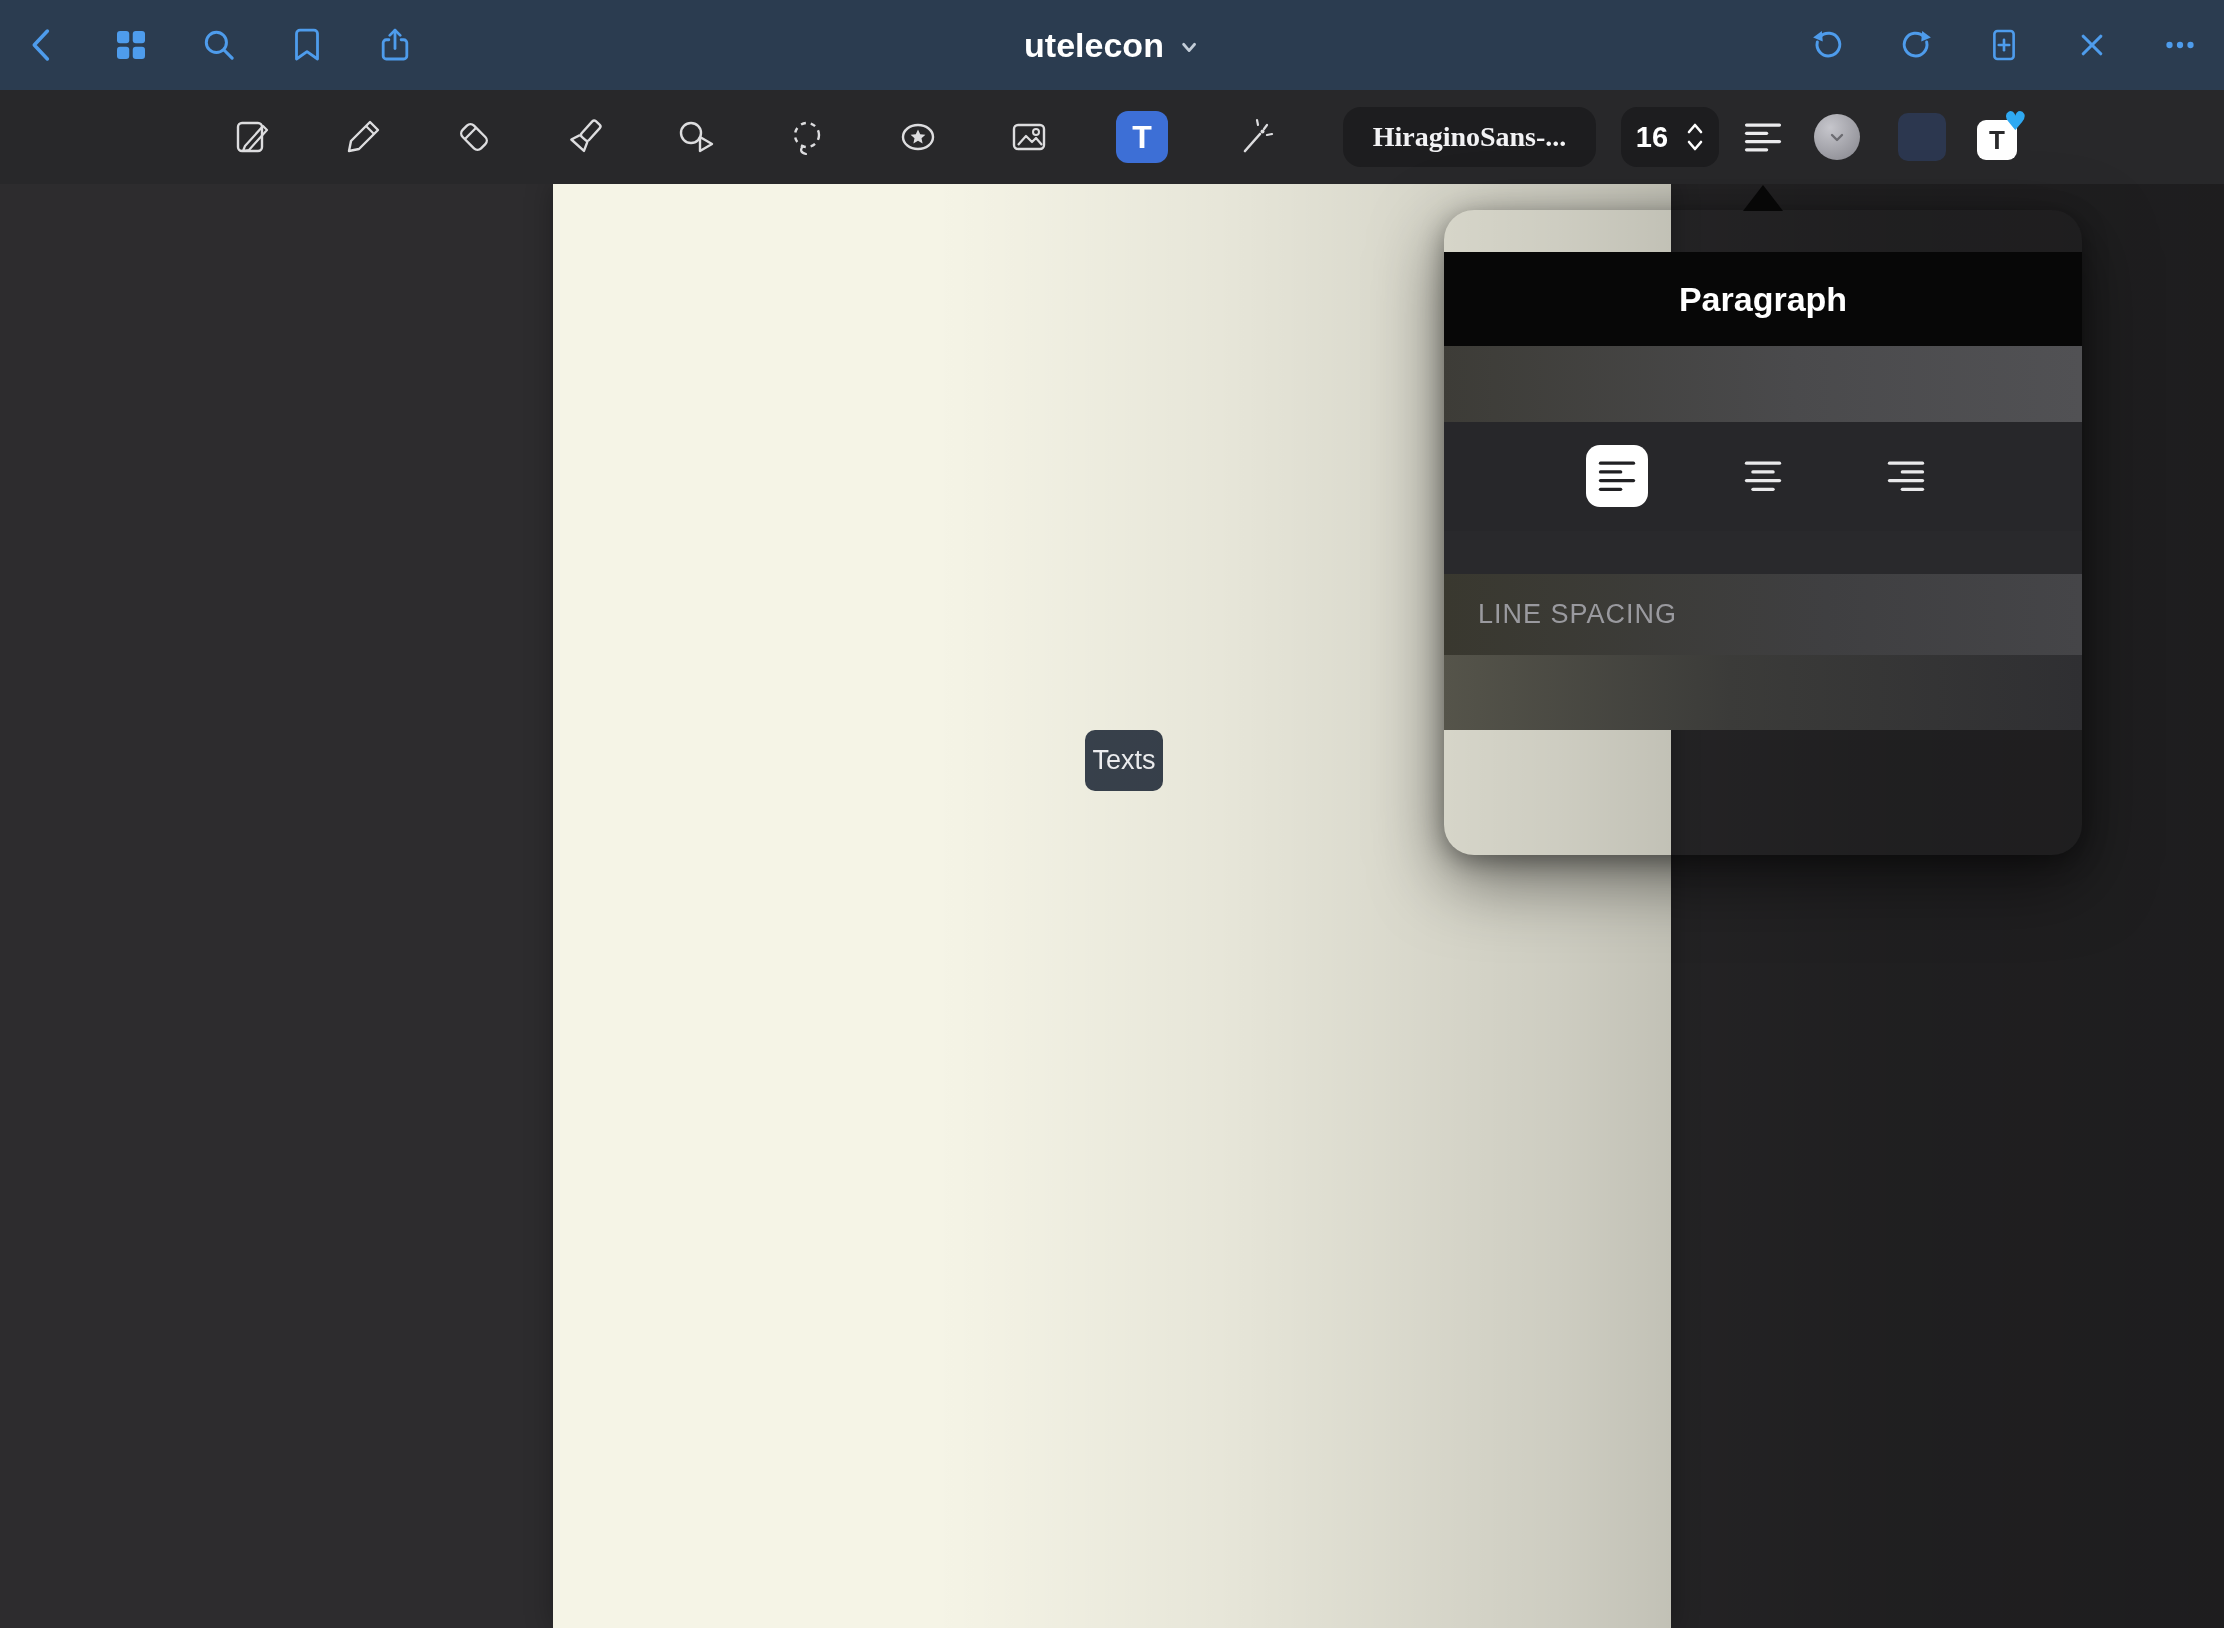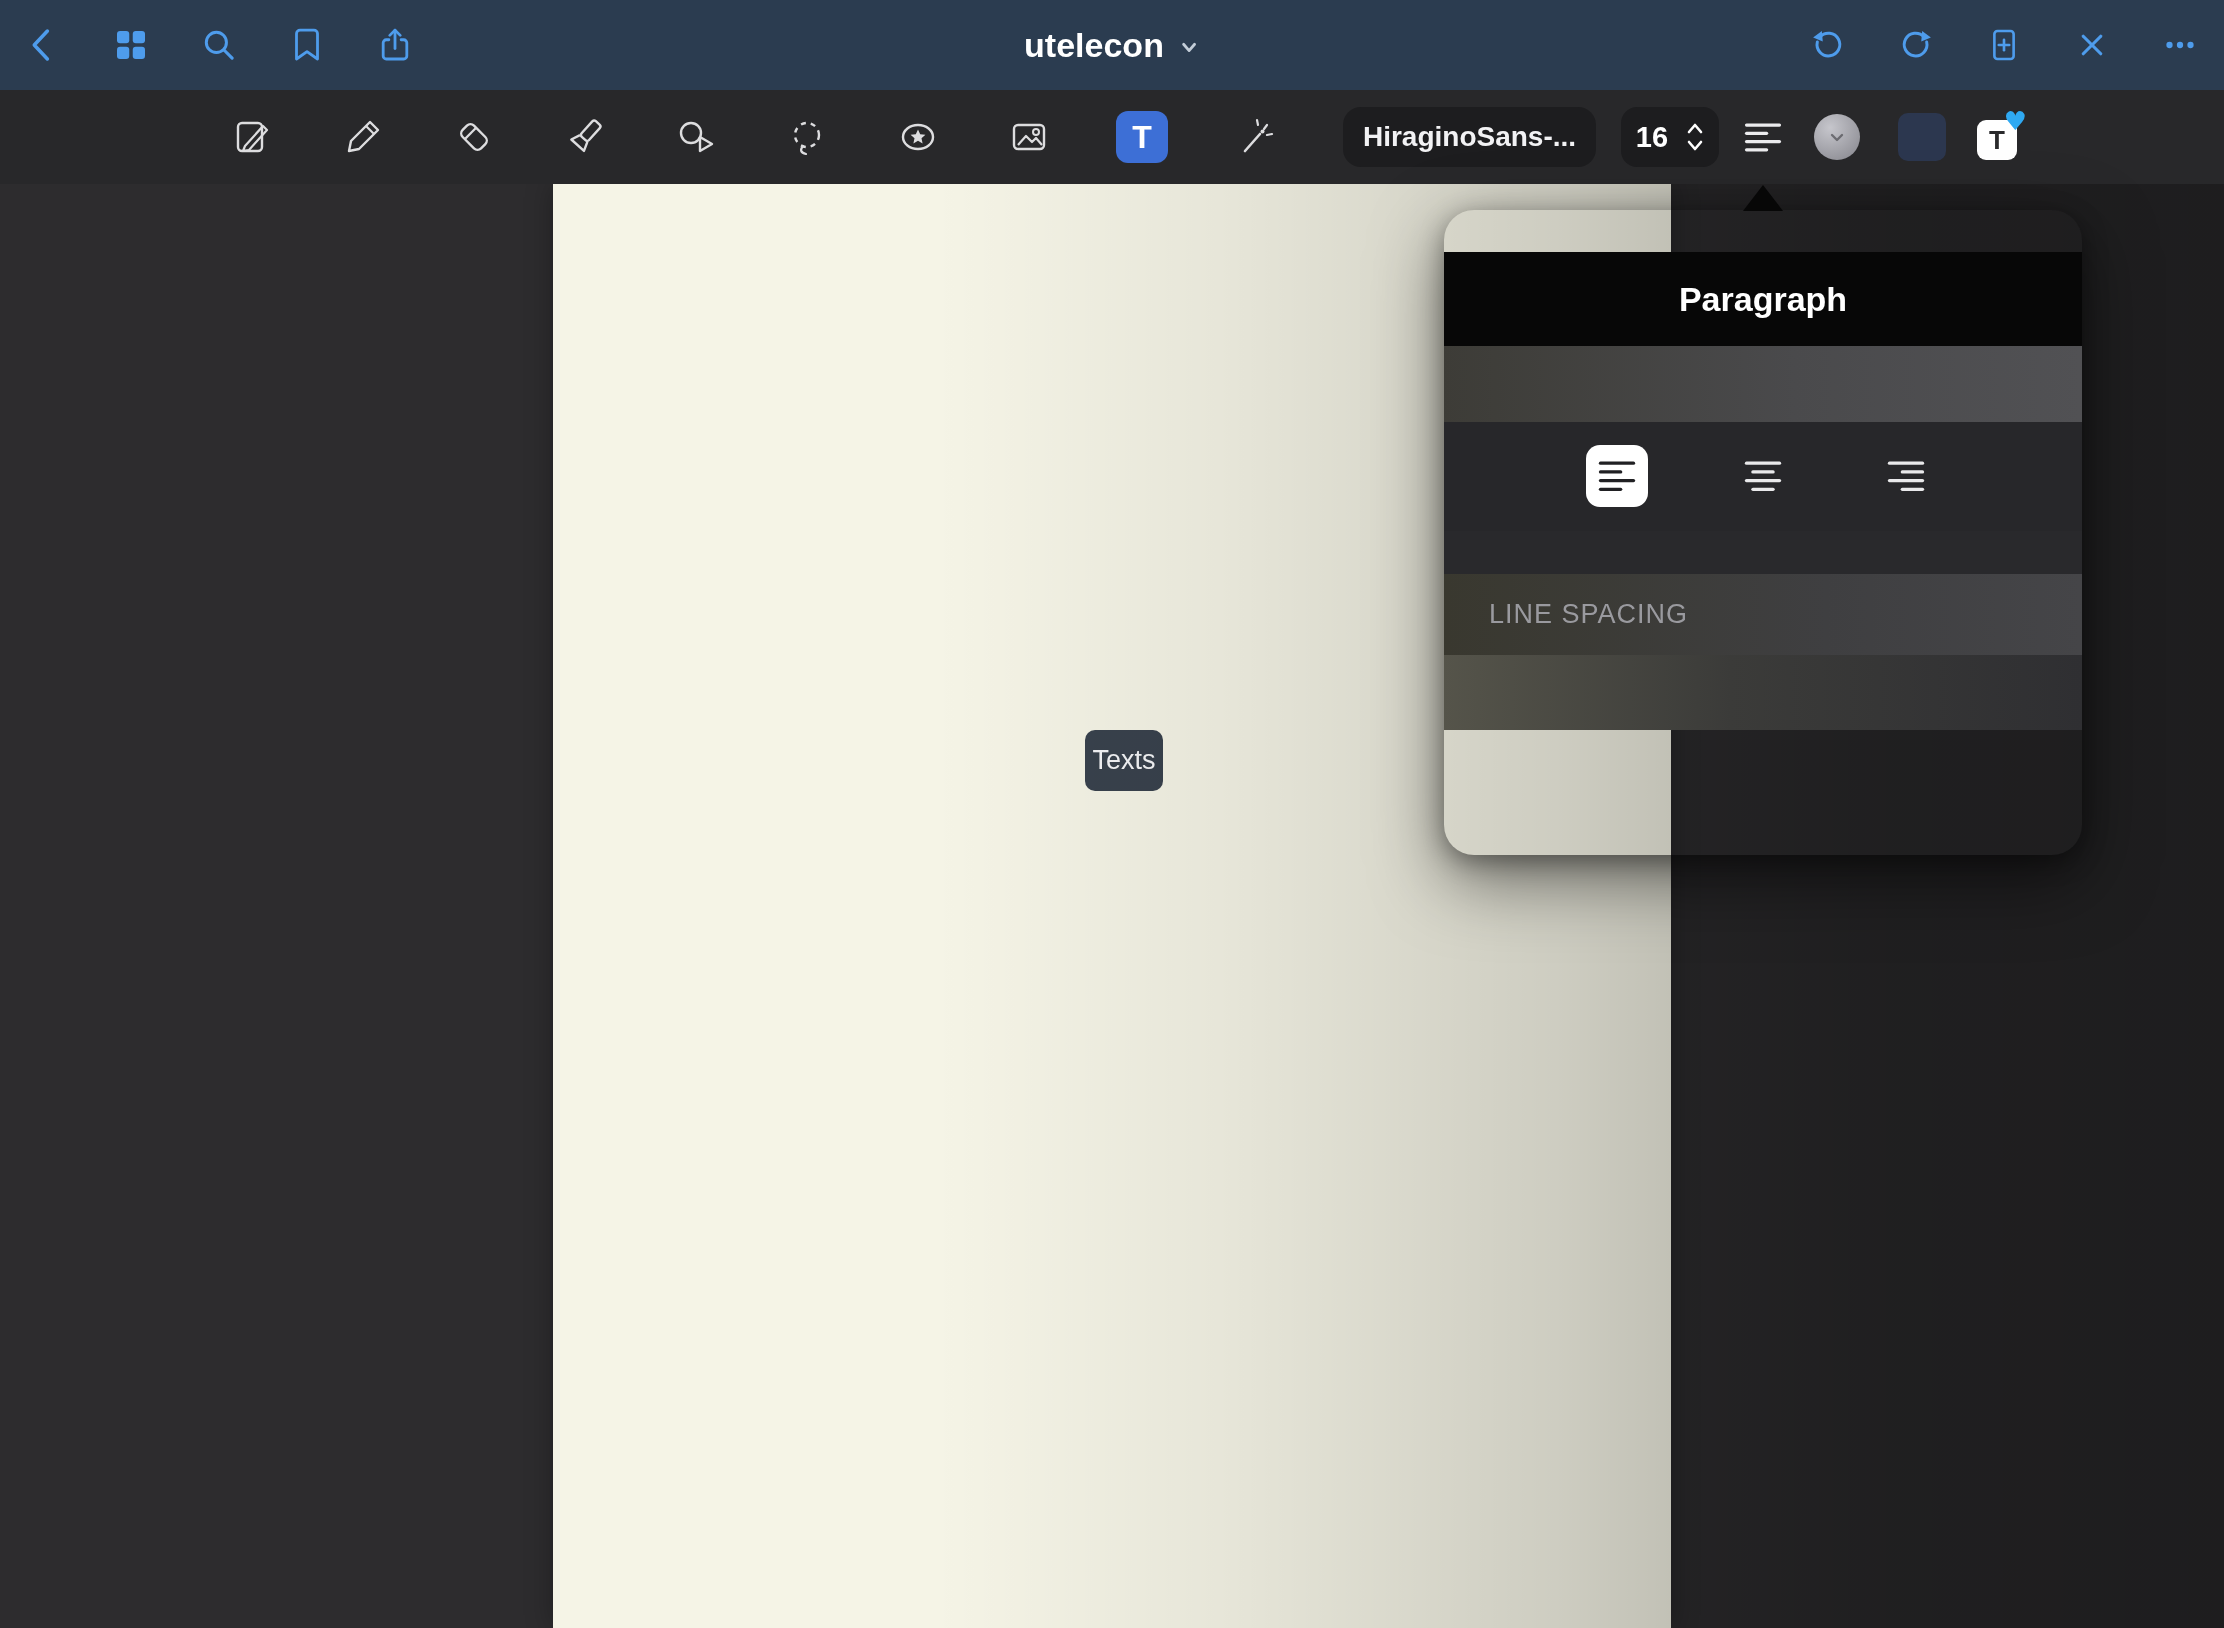--- a/index.html
+++ b/index.html
@@ -18,21 +18,21 @@
 
   
   .toolbar { position:absolute; top:90px; left:0; right:0; height:94px; background:#28282A; z-index:6; }
   .tools { position:absolute; left:228px; top:0; height:94px; display:flex; gap:63px; align-items:center; }
   .tool { width:48px; height:48px; display:flex; align-items:center; justify-content:center; cursor:pointer; }
   .tool svg { width:48px; height:48px; }
   .tool.active { width:52px; height:52px; background:#3D6FD6; border-radius:12px;
                  color:#fff; font-size:32px; font-weight:700; }
   .font-btn { position:absolute; left:1343px; top:17px; width:253px; height:60px; background:#1D1D1F;
               border-radius:18px; display:flex; align-items:center; justify-content:center;
-              color:#F2F2F4; font-size:28px; font-weight:600; cursor:pointer; }
+              color:#F2F2F4; font-size:28px; font-weight:600; cursor:pointer;font-family:Liberation Serif, serif; }
   .size-btn { position:absolute; left:1621px; top:17px; width:98px; height:60px; background:#1D1D1F;
               border-radius:16px; display:flex; align-items:center; justify-content:center; gap:18px;
               color:#FFFFFF; font-size:29px; font-weight:700; cursor:pointer; }
   .size-btn svg { width:18px; height:34px; }
   .para-btn { position:absolute; left:1739px; top:23px; width:48px; height:48px; display:flex;
               align-items:center; justify-content:center; cursor:pointer; }
   .para-btn svg { width:44px; height:44px; }
   .color-btn { position:absolute; left:1814px; top:24px; width:46px; height:46px; border-radius:50%;
                background:radial-gradient(circle at 35% 30%, #C6C6CC, #85858C);
                display:flex; align-items:center; justify-content:center; cursor:pointer; }
@@ -68,21 +68,21 @@
   .pop-title { height:94px; background:#070707; display:flex; align-items:center; justify-content:center;
                color:#FFFFFF; font-size:34px; font-weight:700;margin-top:42px; }
   .pop-band1 { height:76px; background:linear-gradient(90deg,#3D3C37 0%,#4A4A4C 55%,#515154 100%); }
   .pop-align { position:relative; height:109px; background:#27272A; }
   .align-cell { position:absolute; top:23px; width:62px; height:62px; border-radius:14px;
                 display:flex; align-items:center; justify-content:center; cursor:pointer; }
   .align-cell.selected { background:#FFFFFF; }
   .align-cell svg { width:44px; height:44px; }
   .pop-spacer { height:43px; background:#29292C; }
   .pop-header { height:81px; background:linear-gradient(90deg,#39382F 0%,#3F3F41 60%,#454548 100%);
-                display:flex; align-items:center; padding-left:45px;
+                display:flex; align-items:center; padding-left:34px;
                 color:#9A9A9F; font-size:27px; letter-spacing:1px; }
   .pop-row-auto { height:82px; background:#232326; display:flex; align-items:center;
                   justify-content:space-between; padding:0 32px 0 34px; }
   .auto-label { color:#F2F2F4; font-size:34px; }
   .toggle { position:relative; width:96px; height:52px; border-radius:26px; background:#4A4A4D; cursor:pointer; }
   .toggle.on { background:#34C759; }
   .toggle-knob { position:absolute; top:4px; left:4px; width:44px; height:44px; border-radius:50%;
                  background:#FFFFFF; box-shadow:0 3px 8px rgba(0,0,0,0.35); transition:left .1s; }
   .toggle.on .toggle-knob { left:48px; }
   .pop-row-size { position:relative; height:85px; background:#232326; }

